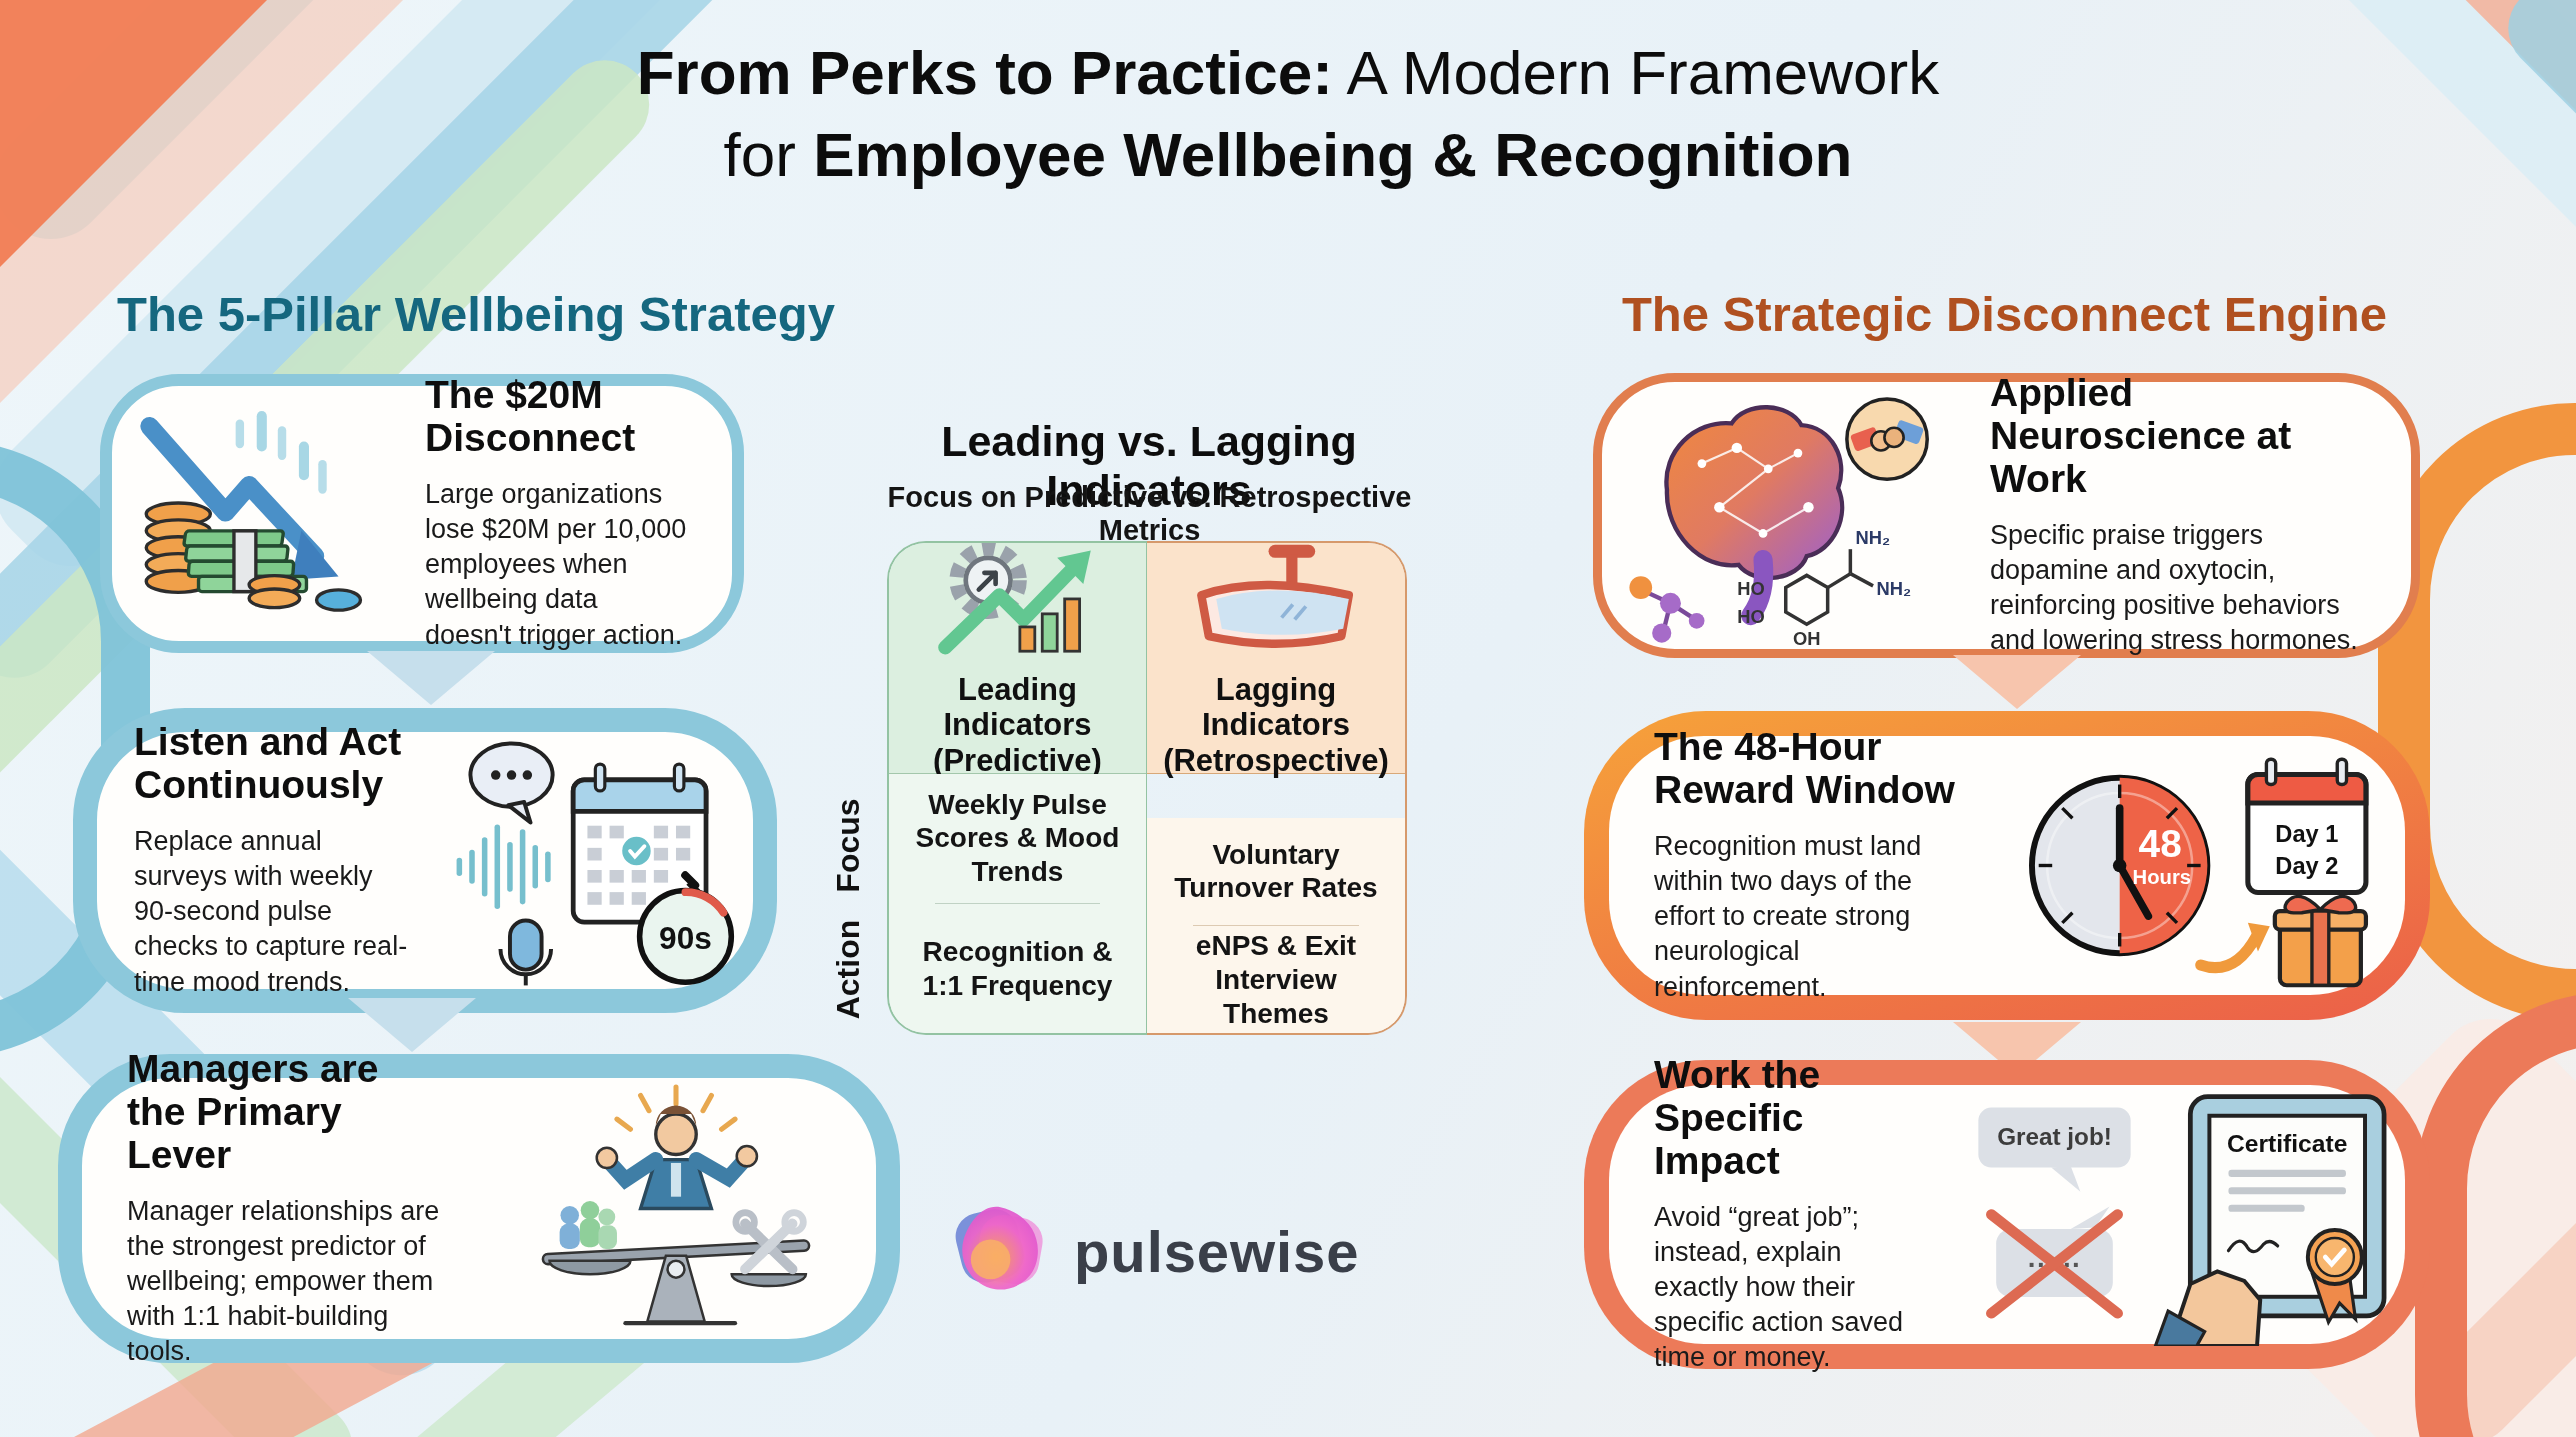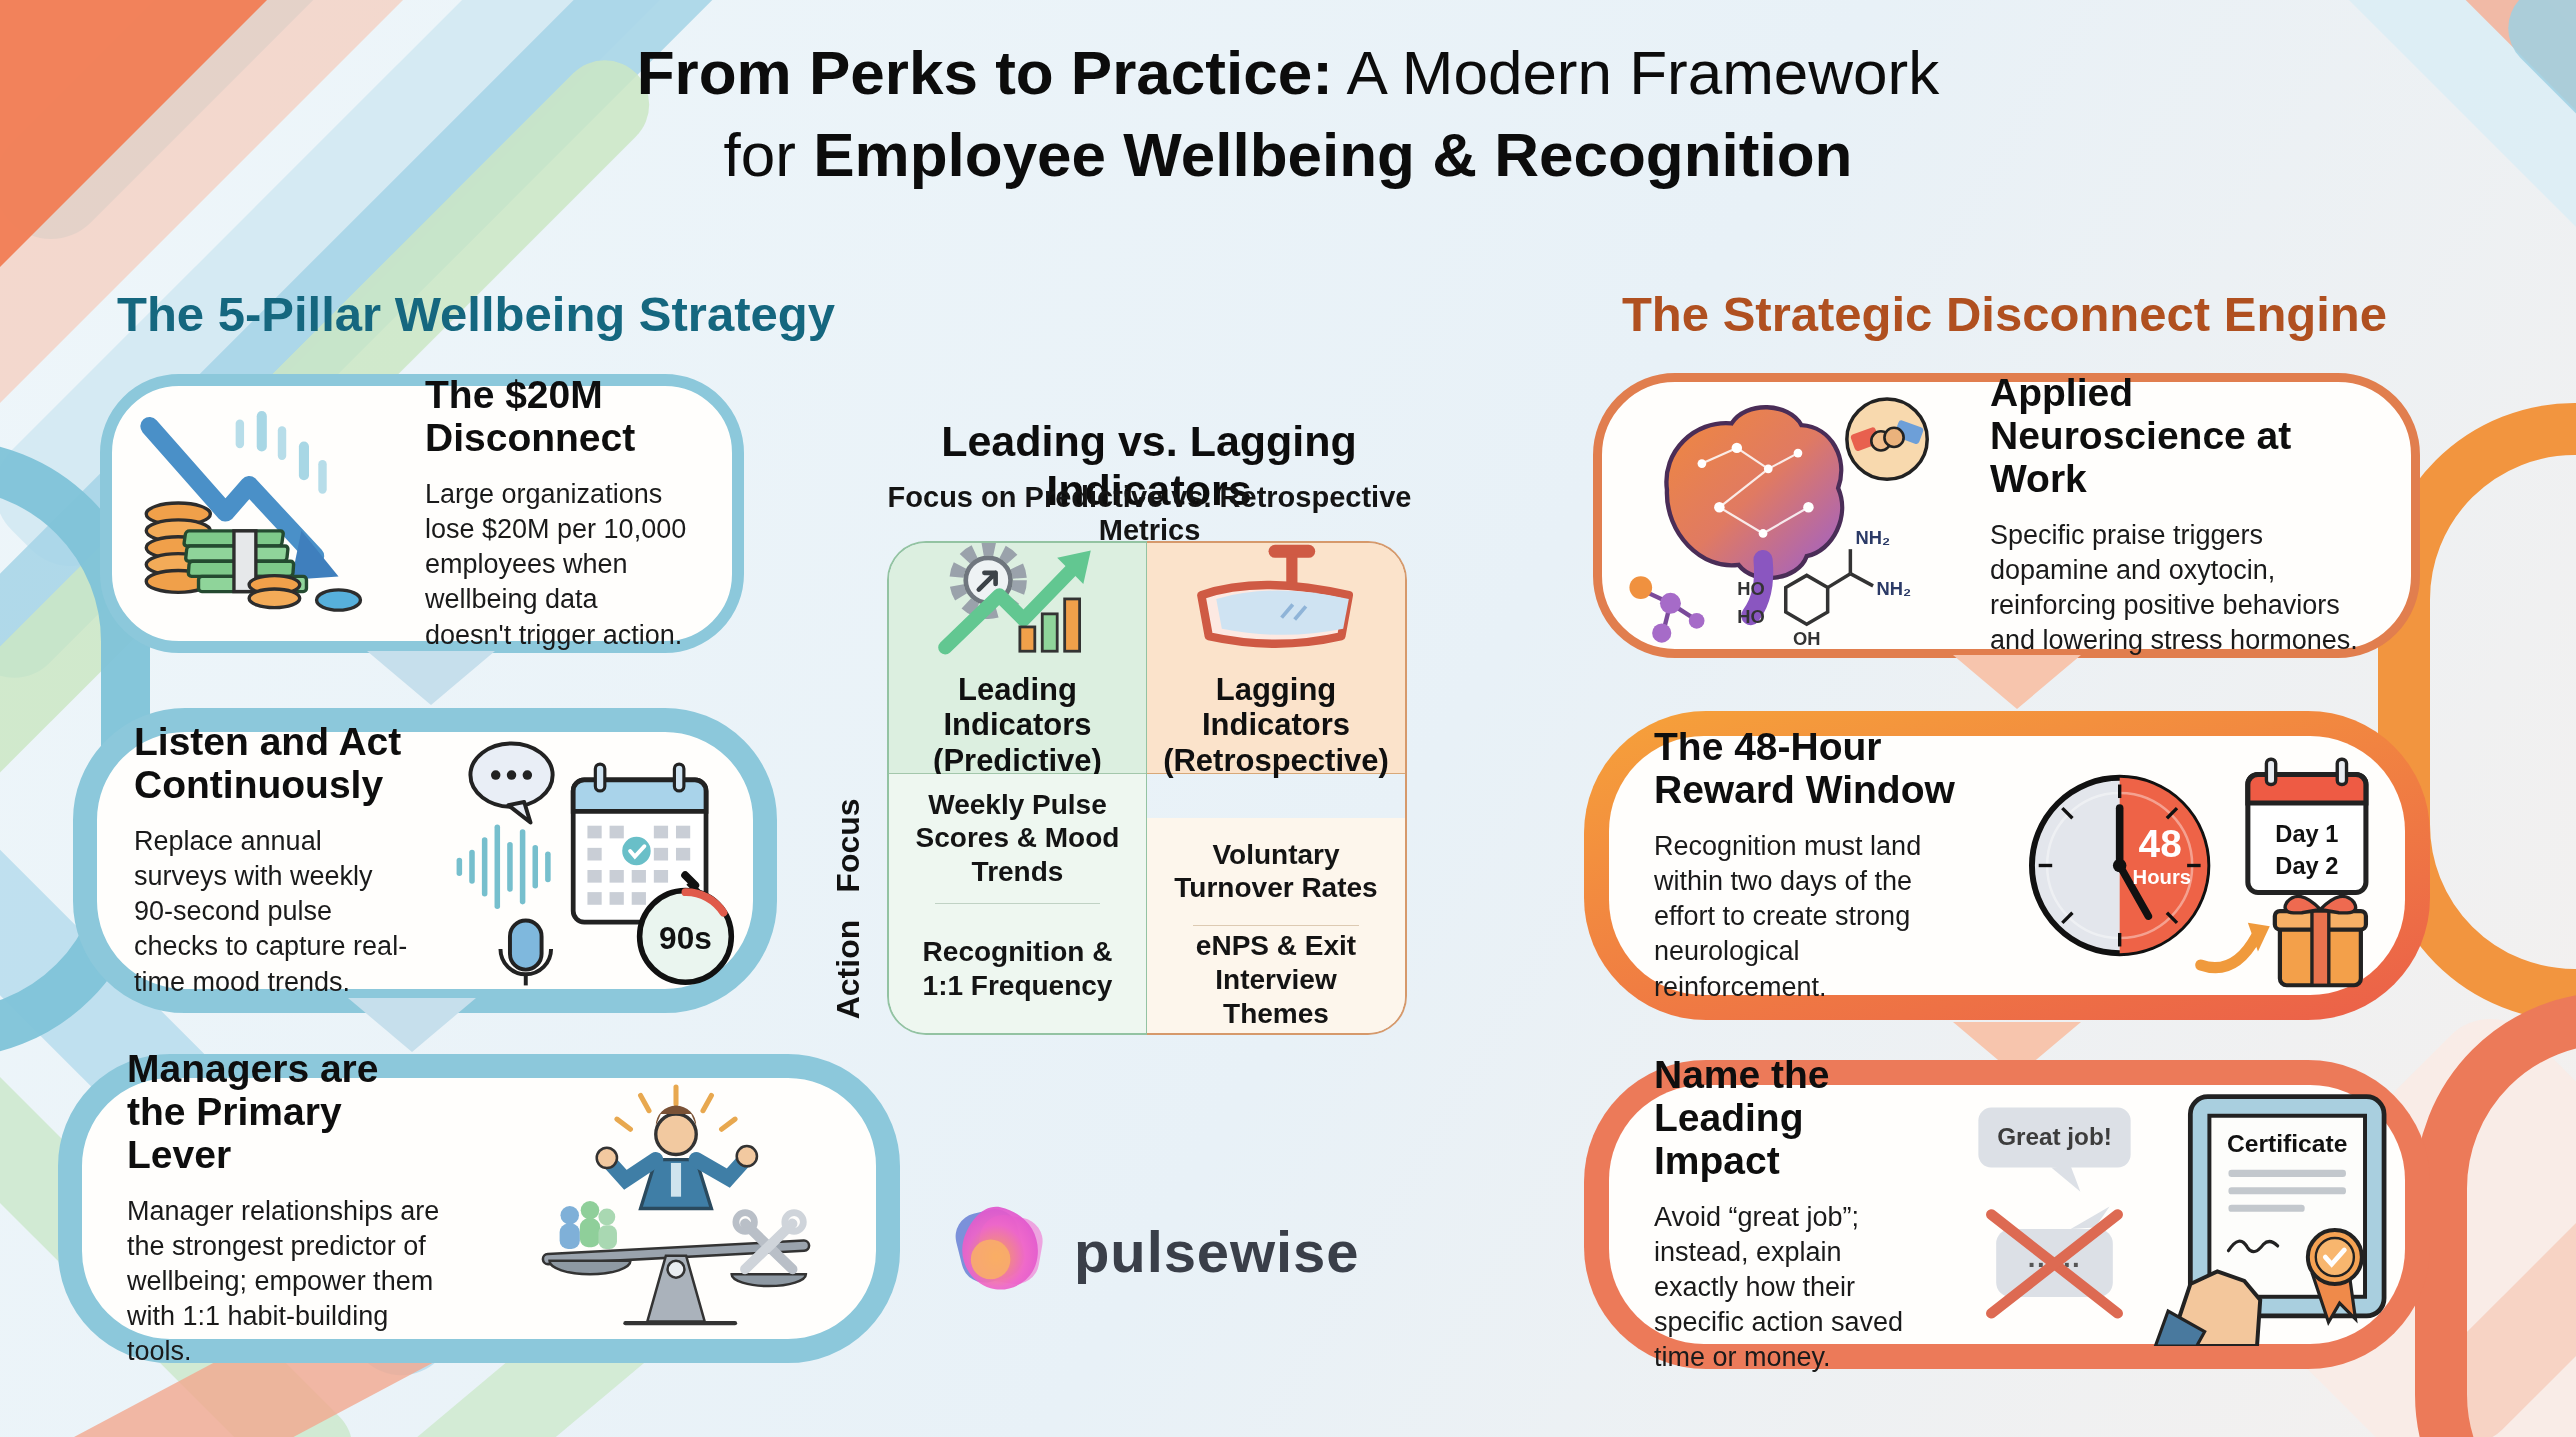--- a/index.html
+++ b/index.html
@@ -464,21 +464,21 @@
         </svg>
       </div>
     </div>
   </div>
 
   <div class="vee veeR" style="left:1953px;top:1022px;"></div>
 
   <div class="pill r3">
     <div class="pill-inner">
       <div class="ct" style="width:356px;padding-left:45px;">
-        <h3 class="card-title">Name the Leading Impact</h3>
+        <h3 class="card-title">Work the Specific Impact</h3>
         <p class="card-body">Avoid “great job”; instead, explain exactly how their specific action saved time or money.</p>
       </div>
       <div class="icon-box" style="width:178px;">
         <svg width="173" height="243" viewBox="0 0 200 300">
           <g>
             <rect x="6" y="18" width="188" height="74" rx="16" fill="#dcе0e6" style="fill:#dce0e6"></rect>
             <path d="M120,90 L132,122 L96,92 Z" fill="#dce0e6"></path>
             <text x="100" y="64" text-anchor="middle" font-size="30" font-weight="600" fill="#3c3c3c">Great job!</text>
           </g>
           <g>

